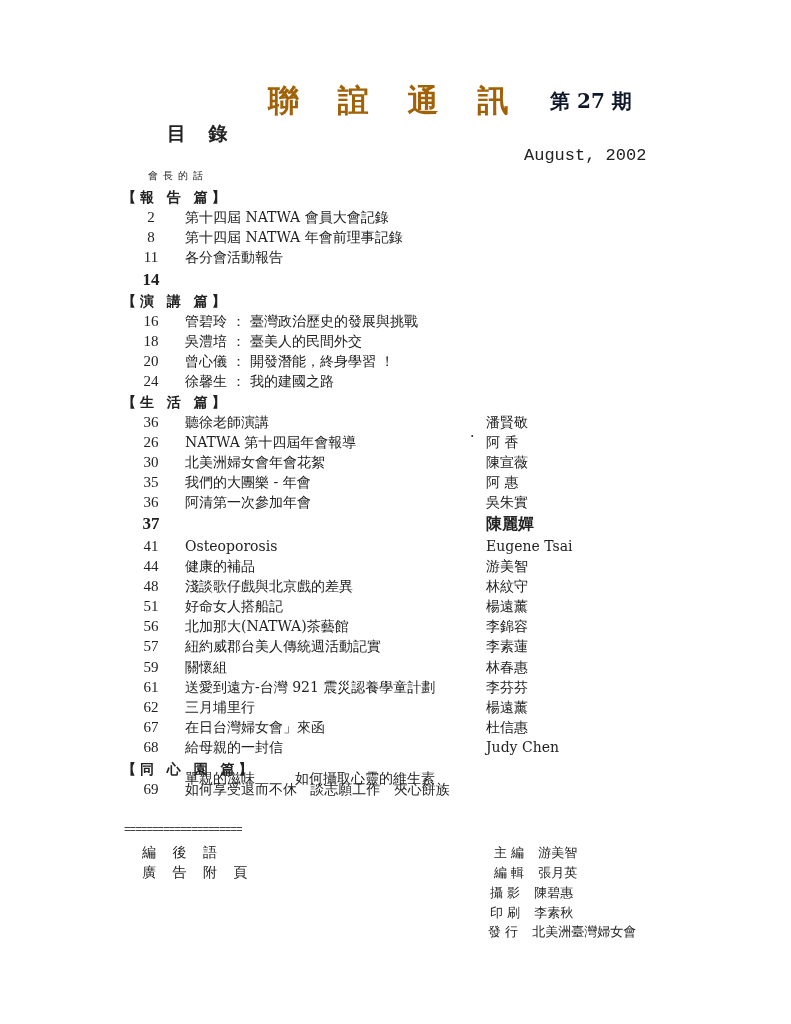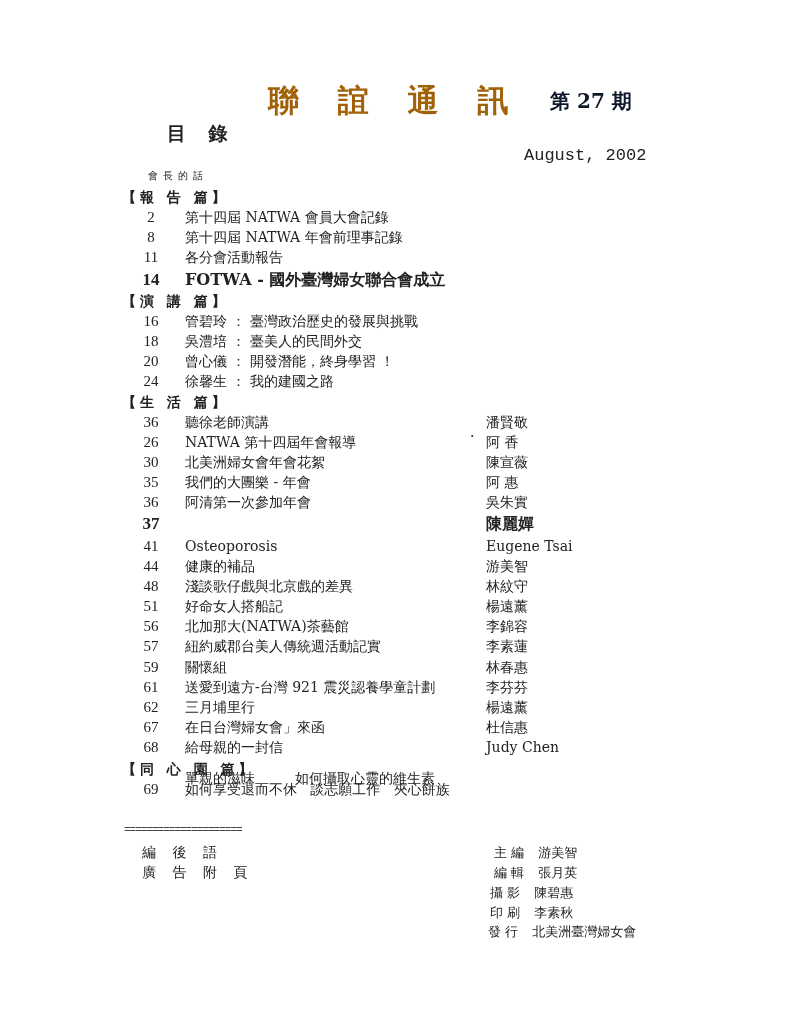--- a/index.html
+++ b/index.html
@@ -44,21 +44,20 @@
 <div class="row" style="top:229px">
   <span class="pg">8</span>
   <span class="ttl">第十四屆 NATWA 年會前理事記錄</span>
 </div>
 <div class="row" style="top:249px">
   <span class="pg">11</span>
   <span class="ttl">各分會活動報告</span>
 </div>
 <div class="row big" style="top:270px">
   <span class="pg">14</span>
-  <span class="ttl">FOTWA  -  國外臺灣婦女聯合會成立</span>
 </div>
 
 <div class="abs section" style="top:293px">【演 講 篇】</div>
 <div class="row" style="top:313px">
   <span class="pg">16</span>
   <span class="ttl">管碧玲 ： 臺灣政治歷史的發展與挑戰</span>
 </div>
 <div class="row" style="top:333px">
   <span class="pg">18</span>
   <span class="ttl">吳澧培 ： 臺美人的民間外交</span>

